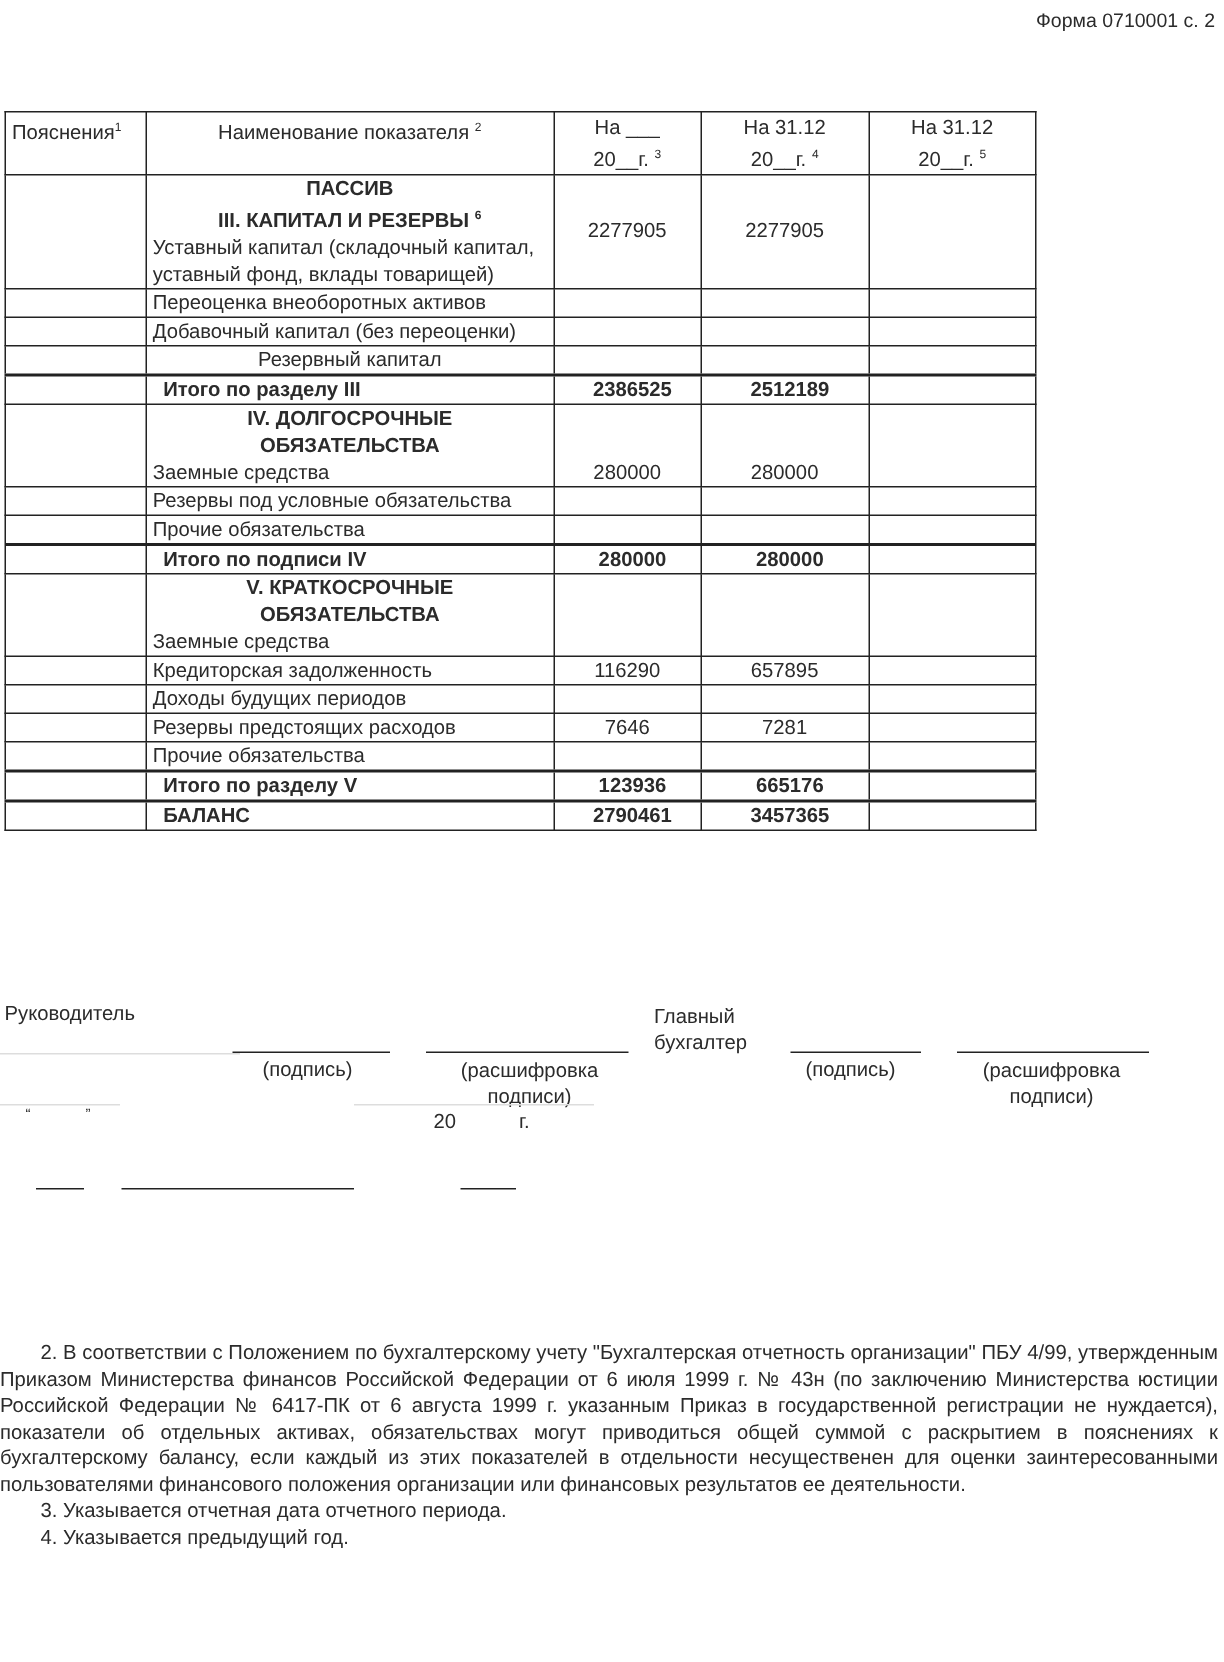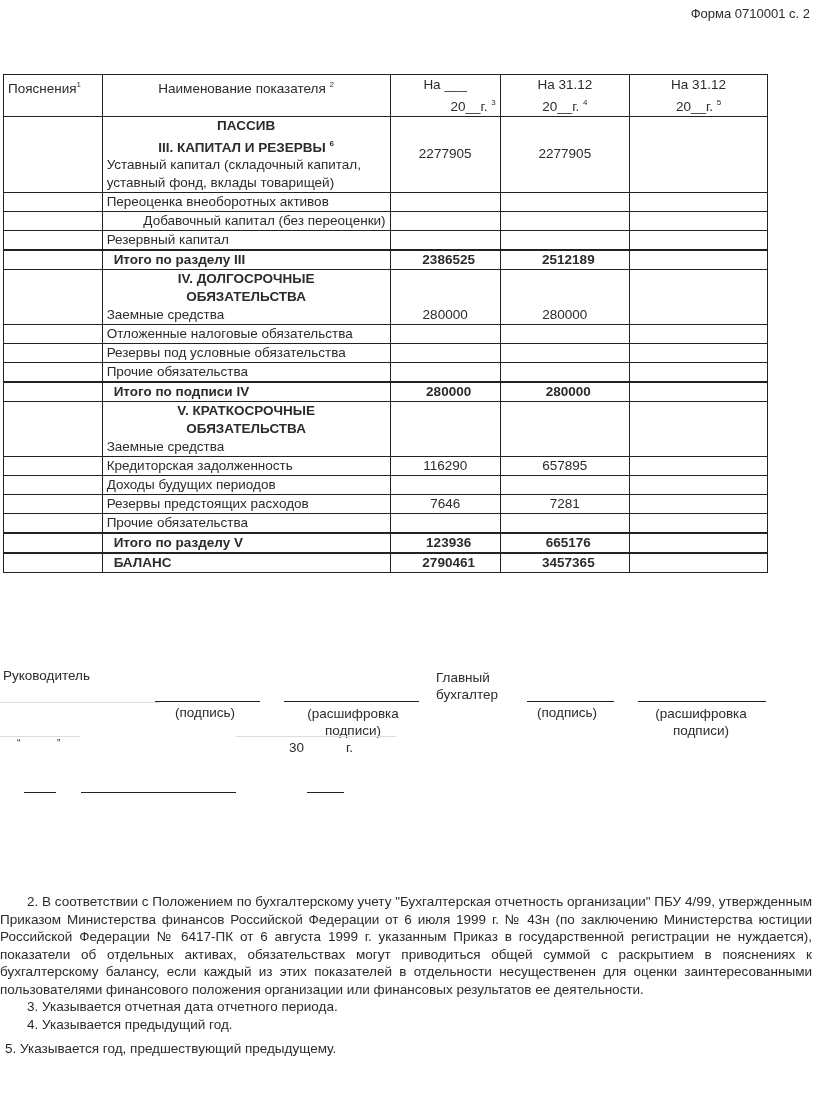--- a/index.html
+++ b/index.html
@@ -1,19 +1,19 @@
 <!DOCTYPE html>
 <html><head>
 <meta charset="utf-8">
 <style>
   html, body { margin:0; padding:0; background:#fff; }
   body { width:816px; height:1108px; position:relative; overflow:hidden;
          font-family:"Liberation Sans", sans-serif; color:#2b2b2b; font-size:13.5px; }
   .form-code { position:absolute; right:6px; top:6px; font-size:13px; }
-  table.bal { position:absolute; left:3px; top:74px; border-collapse:collapse; width:765px; }
+  table.bal { position:absolute; left:3px; top:74px; border-collapse:collapse; width:688px; }
   table.bal td { border:1.5px solid #222; padding:0 4px; vertical-align:middle; line-height:18px; }
   table.bal tr.head td { height:33px; text-align:center; vertical-align:top; padding-top:1px; }
   table.bal tr.head td.c1 { text-align:left; }
   .c1 { width:85px; } .c2 { width:280px; } .c3 { width:100px; } .c4 { width:122px; } .c5 { width:135px; }
   td.num { text-align:center; }
   .bold { font-weight:bold; }
   .sec { text-align:center; font-weight:bold; display:block; }
   sup { font-size:8px; }
   .hdr-date { display:block; }
   tr.total td { border-top:2.5px solid #222;padding-left:11px; }
@@ -29,75 +29,68 @@
 
 <div class="form-code">Форма 0710001 с. 2</div>
 
 <table class="bal">
   <tbody>
       <tr class="head">
     <td class="c1"><span>Пояснения</span><sup>1</sup></td>
     <td class="c2"><span>Наименование показателя</span> <sup>2</sup></td>
     <td class="c3">
           <span class="hdr-date">На ___</span>
-          <span style="display:block;text-align:right"><span>20__г.</span> <sup>3</sup></span>
+          <span style="display:block;text-align:center"><span>20__г.</span> <sup>3</sup></span>
         </td>
     <td class="c4"><span class="hdr-date">На 31.12</span><span>20__г.</span> <sup>4</sup></td>
     <td class="c5"><span class="hdr-date">На 31.12</span><span>20__г.</span> <sup>5</sup></td>
   </tr>
   </tbody>
     <tbody id="rows">
       <tr style="height: 75px;">
         <td class="c1"></td>
         <td class="c2"><span class="sec">ПАССИВ</span><span class="sec"><span>III. КАПИТАЛ И РЕЗЕРВЫ</span> <sup>6</sup></span><span>Уставный капитал (складочный капитал, уставный фонд, вклады товарищей)</span></td>
         <td class="num c3" style="vertical-align: middle;">2277905</td>
         <td class="num c4" style="vertical-align: middle;">2277905</td>
         <td class="num c5" style="vertical-align: middle;"></td>
       </tr>
       <tr style="height: 18px;">
         <td class="c1"></td>
         <td class="c2"><span>Переоценка внеоборотных активов</span></td>
         <td class="num c3"></td>
         <td class="num c4"></td>
         <td class="num c5"></td>
       </tr>
-      <tr style="height: 18px; text-align: right;">
+      <tr style="height: 18px;">
         <td class="c1"></td>
         <td class="c2"><span>Добавочный капитал (без переоценки)</span></td>
         <td class="num c3"></td>
         <td class="num c4"></td>
         <td class="num c5"></td>
       </tr>
-      <tr style="height: 18px;">
+      <tr style="height: 18px; text-align: center;">
         <td class="c1"></td>
         <td class="c2"><span>Резервный капитал</span></td>
         <td class="num c3"></td>
         <td class="num c4"></td>
         <td class="num c5"></td>
       </tr>
       <tr class="total" style="height: 18px;">
         <td class="c1"></td>
         <td class="c2"><span class="bold">Итого по разделу III</span></td>
         <td class="num c3 bold">2386525</td>
         <td class="num c4 bold">2512189</td>
         <td class="num c5 bold"></td>
       </tr>
       <tr style="height: 54px;">
         <td class="c1"></td>
         <td class="c2"><span class="sec" style="padding:0 50px">IV. ДОЛГОСРОЧНЫЕ ОБЯЗАТЕЛЬСТВА</span><span>Заемные средства</span></td>
         <td class="num c3" style="vertical-align: bottom;">280000</td>
         <td class="num c4" style="vertical-align: bottom;">280000</td>
         <td class="num c5" style="vertical-align: bottom;"></td>
-      </tr>
-      <tr style="height: 18px;">
-        <td class="c1"></td>
-        <td class="c2"><span>Отложенные налоговые обязательства</span></td>
-        <td class="num c3"></td>
-        <td class="num c4"></td>
-        <td class="num c5"></td>
       </tr>
       <tr style="height: 18px;">
         <td class="c1"></td>
         <td class="c2"><span>Резервы под условные обязательства</span></td>
         <td class="num c3"></td>
         <td class="num c4"></td>
         <td class="num c5"></td>
       </tr>
       <tr style="height: 18px;">
         <td class="c1"></td>
@@ -175,24 +168,23 @@
 <div class="abs" style="left:436px;top:669px;width:80px;line-height:17px;">Главный бухгалтер</div>
 <div class="line" style="left:527px;top:701px;width:87px;"></div>
 <div class="line" style="left:638px;top:701px;width:128px;"></div>
 <div class="abs" style="left:537px;top:705px;">(подпись)</div>
 <div class="abs" style="left:646px;top:705px;width:110px;text-align:center;line-height:17px;">(расшифровка подписи)</div>
 
 <div class="faint" style="left:0;top:736px;width:80px;"></div>
 <div class="faint" style="left:236px;top:736px;width:160px;"></div>
 <div class="abs" style="left:17px;top:738px;font-size:10px;">“</div>
 <div class="abs" style="left:57px;top:738px;font-size:10px;">”</div>
-<div class="abs" style="left:289px;top:740px;">30</div>
+<div class="abs" style="left:289px;top:740px;">20</div>
 <div class="abs" style="left:346px;top:740px;">г.</div>
 <div class="line" style="left:24px;top:792px;width:32px;"></div>
 <div class="line" style="left:81px;top:792px;width:155px;"></div>
 <div class="line" style="left:307px;top:792px;width:37px;"></div>
 
 <div class="notes">
   <p class="ind">2. В соответствии с Положением по бухгалтерскому учету "Бухгалтерская отчетность организации" ПБУ 4/99, утвержденным Приказом Министерства финансов Российской Федерации от 6 июля 1999 г. № 43н (по заключению Министерства юстиции Российской Федерации № 6417-ПК от 6 августа 1999 г. указанным Приказ в государственной регистрации не нуждается), показатели об отдельных активах, обязательствах могут приводиться общей суммой с раскрытием в пояснениях к бухгалтерскому балансу, если каждый из этих показателей в отдельности несущественен для оценки заинтересованными пользователями финансового положения организации или финансовых результатов ее деятельности.</p>
   <p class="ind">3. Указывается отчетная дата отчетного периода.</p>
   <p class="ind">4. Указывается предыдущий год.</p>
-  <p style="padding-left:5px;margin-top:7px;">5. Указывается год, предшествующий предыдущему.</p>
 </div>
 
 </body></html>

